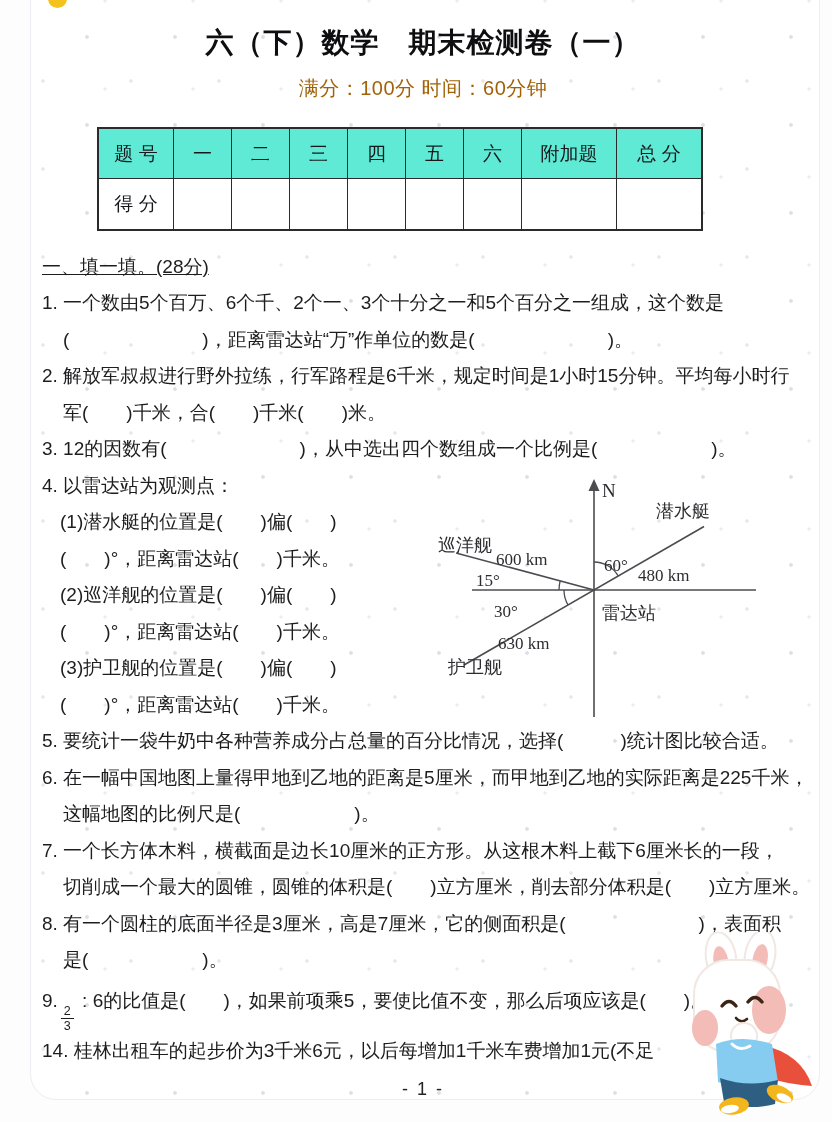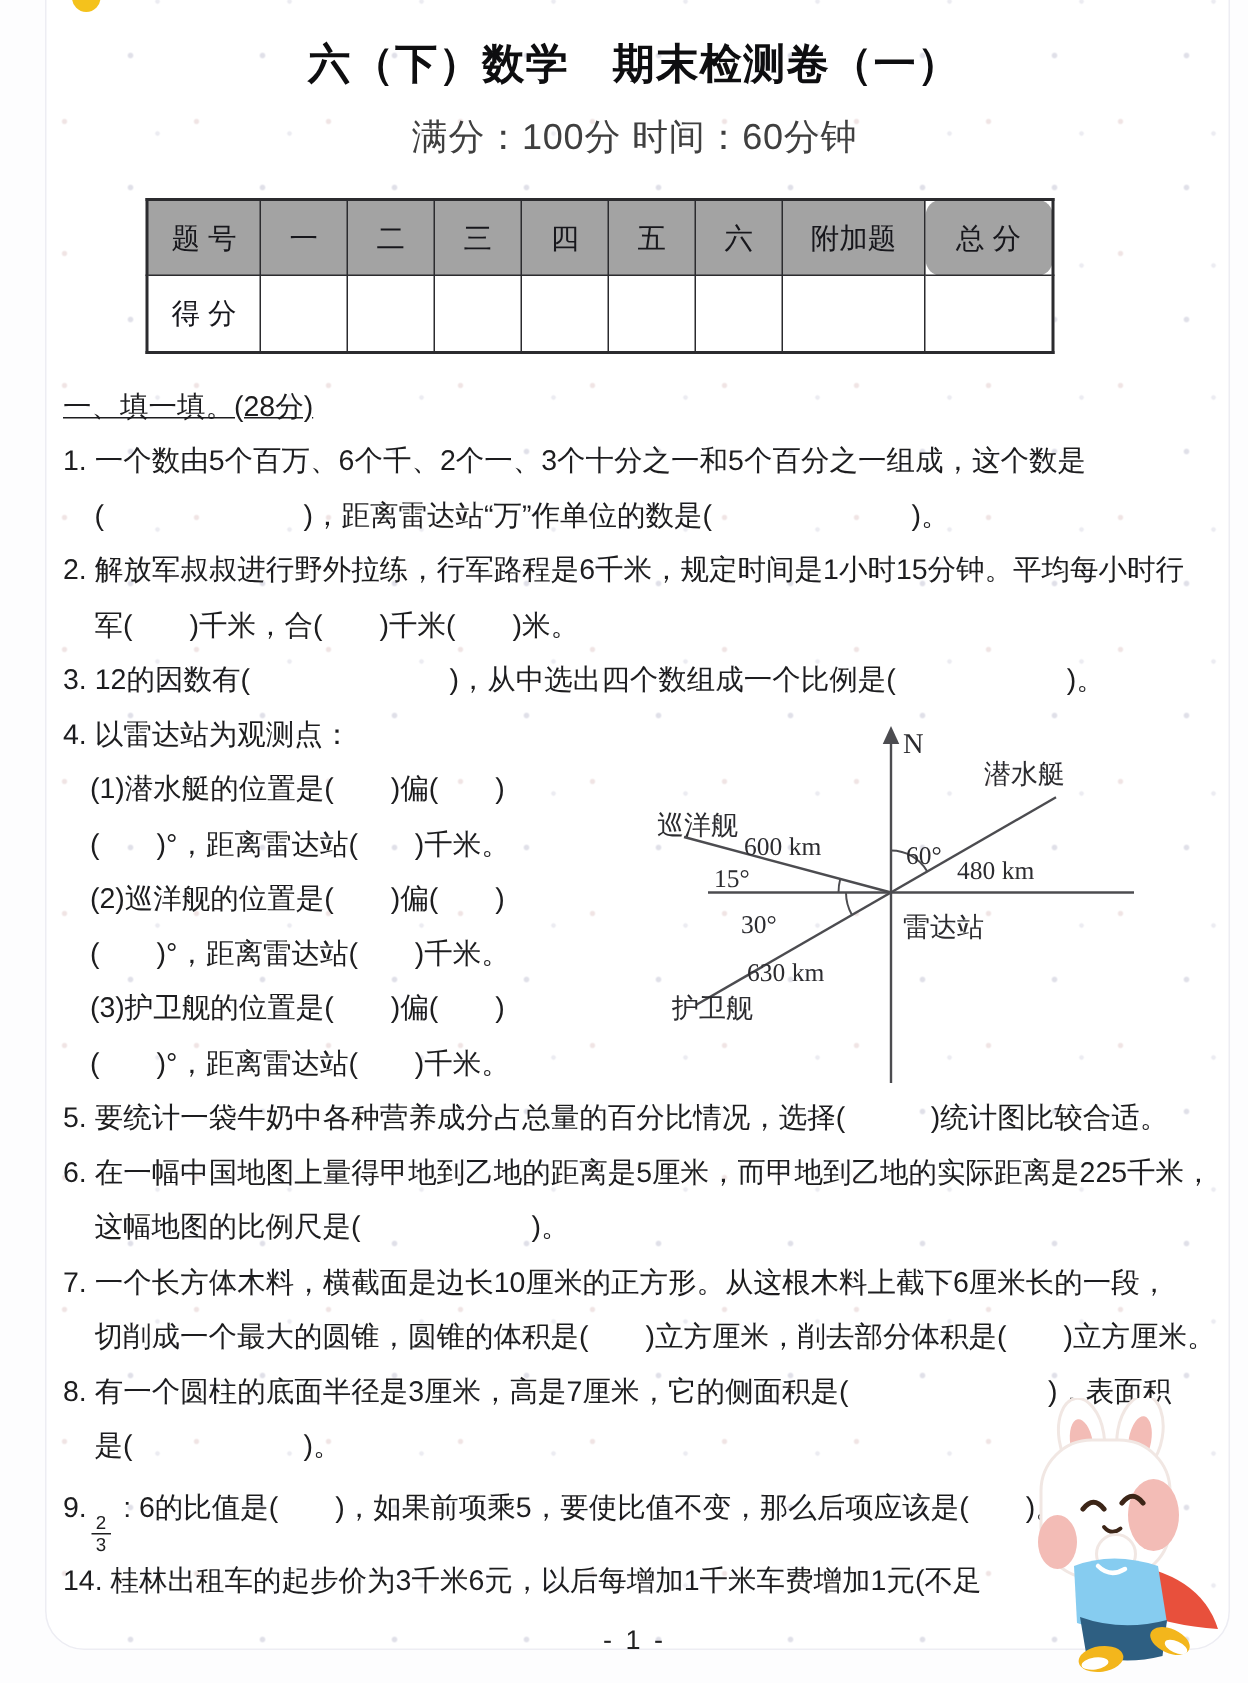--- a/index.html
+++ b/index.html
@@ -27,35 +27,35 @@
   .corner-dot{
     position:absolute;left:48px;top:-11px;width:19px;height:19px;border-radius:50%;
     background:#f4c21c;
   }
   h1.title{
     margin:26px 0 0 0;text-align:center;
     font-size:28px;line-height:34px;font-weight:bold;letter-spacing:1px;color:#0e0e10;
     white-space:nowrap;
   }
   .subtitle{
-    margin-top:15px;text-align:center;font-size:24px;font-weight:500;color:#404040;
+    margin-top:15px;text-align:center;font-size:20px;font-weight:500;color:#a16207;
     letter-spacing:.5px;white-space:nowrap;
   }
   table.score{
     border-collapse:collapse;margin:25px 0 0 55px;
     border:2.2px solid #2b2b2e;
     background:#fff;
   }
   table.score td{
     border:1.6px solid #2b2b2e;
     font-size:19px;text-align:center;padding:0;color:#17171c;
   }
-  table.score tr.hdr td{background:#a3a3a3;height:49px;font-weight:500;text-align:center;}
+  table.score tr.hdr td{background:#5eead4;height:49px;font-weight:500;text-align:center;}
   table.score tr.scr td{height:50px;}
-  .c-label{width:74px;} .c-num{width:57px;} .c-extra{width:94px;} .c-total{width:84px;border-radius:11px;}
+  .c-label{width:74px;} .c-num{width:57px;} .c-extra{width:94px;} .c-total{width:84px;}
 
   .sec{margin-top:17px;font-size:19px;line-height:37px;font-weight:500;white-space:nowrap;text-decoration:underline;}
   .line{font-size:19px;line-height:36.5px;white-space:nowrap;}
   .cont{padding-left:21px;}
   .q4row{display:flex;align-items:flex-end;}
   .q4left{width:392px;flex:none;}
   .q4left .line{line-height:36.5px;}
   .q4left .cont2{padding-left:18px;}
   svg.diagram{flex:none;margin-top:2px;}
   .dg-line{stroke:#4c4c50;stroke-width:1.6;fill:none;}

